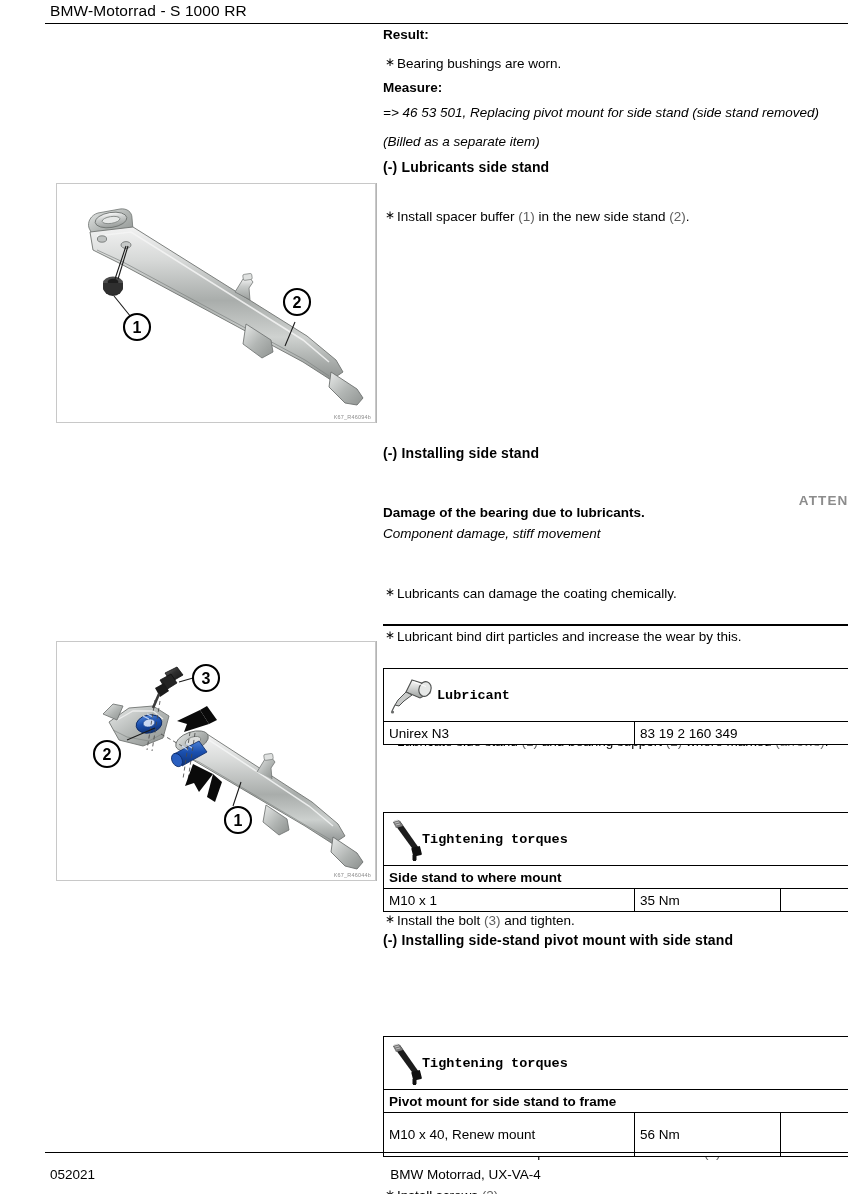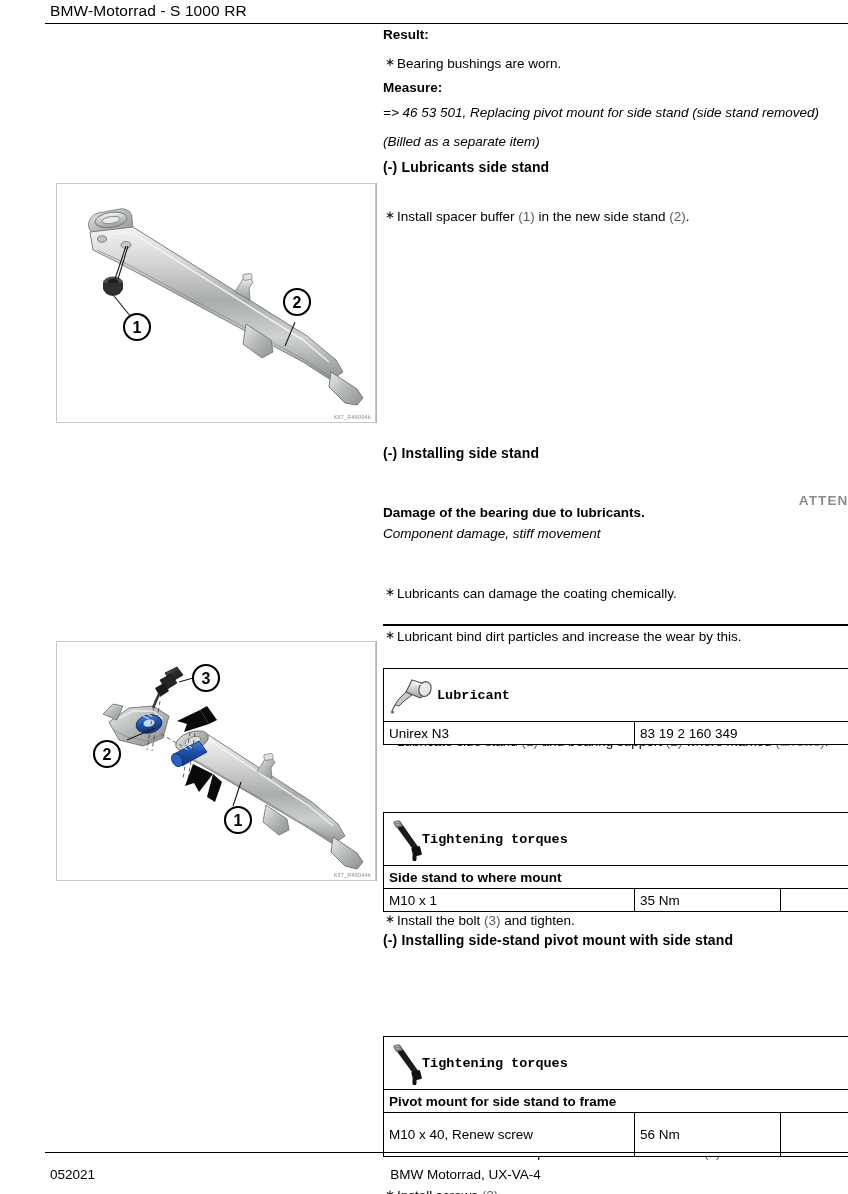--- a/index.html
+++ b/index.html
@@ -549,21 +549,21 @@
               <rect x="22.5" y="36" width="4" height="5" fill="#111"></rect>
               <circle cx="24.5" cy="41" r="1.6" fill="#111"></circle>
             </svg>
             <span class="icon-cap tq">Tightening torques</span>
           </td>
         </tr>
         <tr>
           <td class="subhead" colspan="3">Pivot mount for side stand to frame</td>
         </tr>
         <tr>
-          <td class="valrow-tall">M10 x 40, Renew screw</td>
+          <td class="valrow-tall">M10 x 40, Renew mount</td>
           <td class="valrow-tall">56 Nm</td>
           <td class="valrow-tall"></td>
         </tr>
       </tbody>
     </table>
 
   </div>
 
   <div class="foot-tick" style="left:338px;"></div>
   <div class="foot-tick" style="left:589px;"></div>

